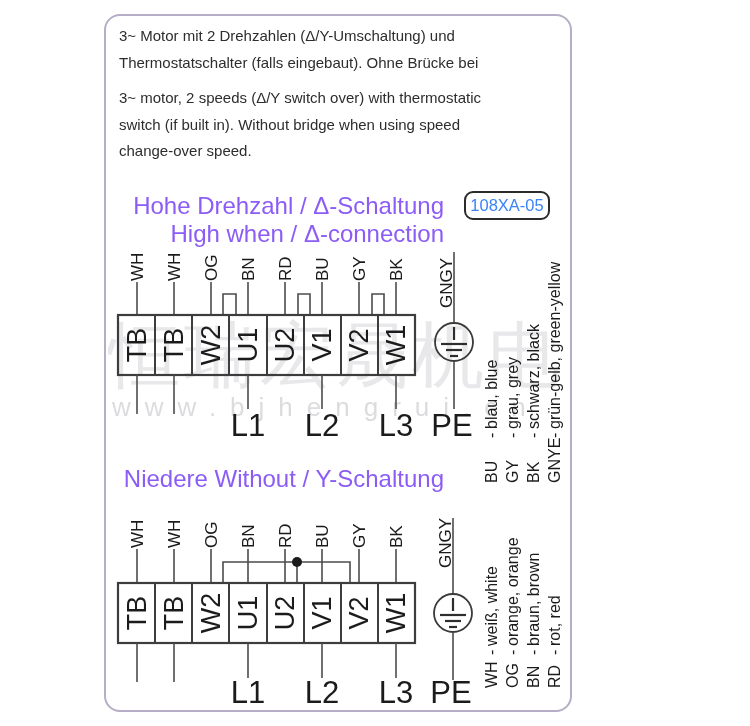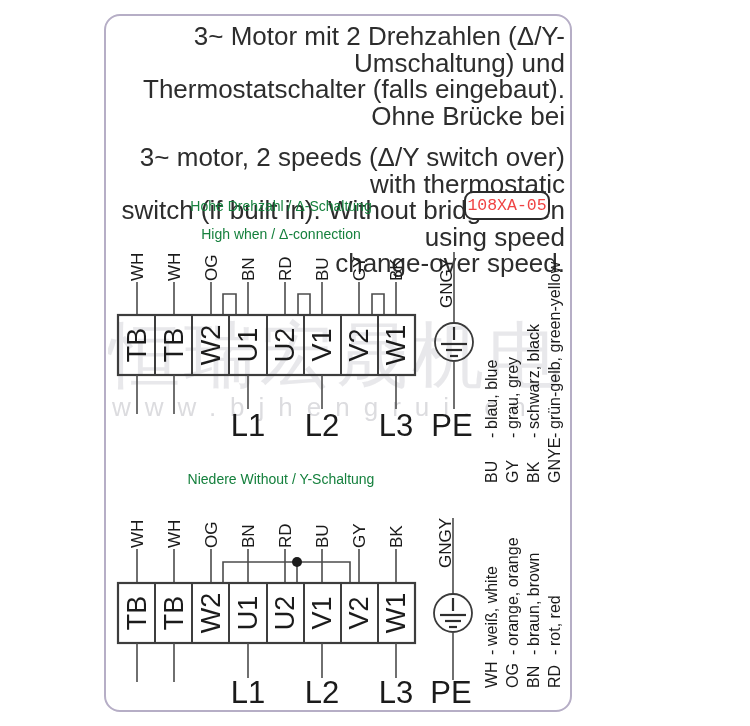--- a/index.html
+++ b/index.html
@@ -1,29 +1,29 @@
 <!DOCTYPE html>
 <html><head>
 <meta charset="utf-8">
 <style>
   html,body{margin:0;padding:0;background:#ffffff;}
   #canvas{position:relative;width:750px;height:726px;background:#ffffff;overflow:hidden;
           font-family:"Liberation Sans",sans-serif;color:#1e1e1e;}
   .card{position:absolute;left:104px;top:14px;width:464px;height:694px;
         background:#ffffff;border:2px solid #b6aec6;border-radius:16px;}
   .intro{position:absolute;left:119px;top:23px;width:446px;
-         font-size:26px;line-height:26.5px;color:#2d2d2d;text-align:right;}
-  .intro .para2{margin-top:15px;}
-  .heading{position:absolute;left:118px;width:326px;text-align:center;
-           font-size:14px;line-height:28px;color:#15803d;}
+         font-size:15px;line-height:26.5px;color:#2d2d2d;}
+  .intro .para2{margin-top:9px;}
+  .heading{position:absolute;left:118px;width:326px;text-align:right;
+           font-size:24px;line-height:28px;color:#8b5cf6;}
   #heading-high{top:192px;}
   #heading-low{top:465px;}
   .badge{position:absolute;left:464px;top:191px;width:82px;height:25px;
          border:2px solid #2b2b2b;border-radius:9px;display:flex;
-         align-items:center;justify-content:center;font-size:16.5px;color:#ef4444;background:#fff;font-family:Liberation Mono, monospace;}
+         align-items:center;justify-content:center;font-size:16.5px;color:#3b82f6;background:#fff;}
   .wm-cjk{position:absolute;left:108px;top:308px;width:470px;font-size:72px;
           letter-spacing:4px;color:#d7d7db;opacity:.55;white-space:nowrap;overflow:hidden;z-index:1;}
   .wm-url{position:absolute;left:112px;top:392px;font-size:26px;letter-spacing:14px;
           color:#d6d6da;opacity:.85;white-space:nowrap;z-index:1;}
   svg{position:absolute;left:0;top:0;z-index:2;}
   svg text{font-family:"Liberation Sans",sans-serif;fill:#1b1b1b;}
   .wlbl{font-size:17px;}
   .tlbl{font-size:27px;}
   .plbl{font-size:31px;}
   .leg{font-size:16px;}

